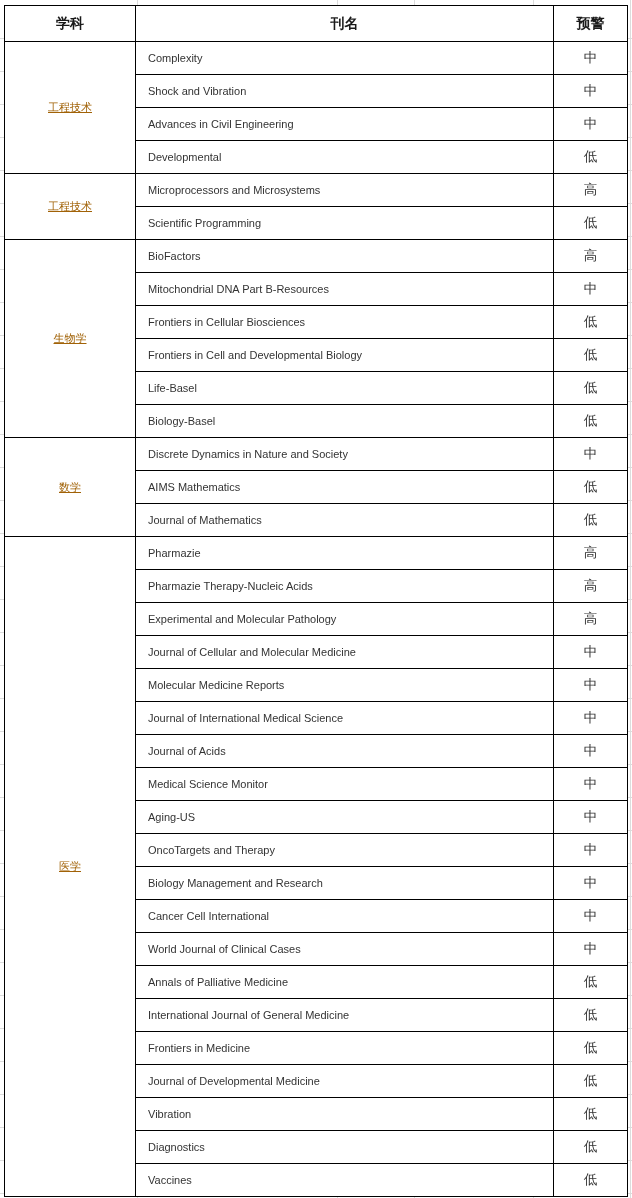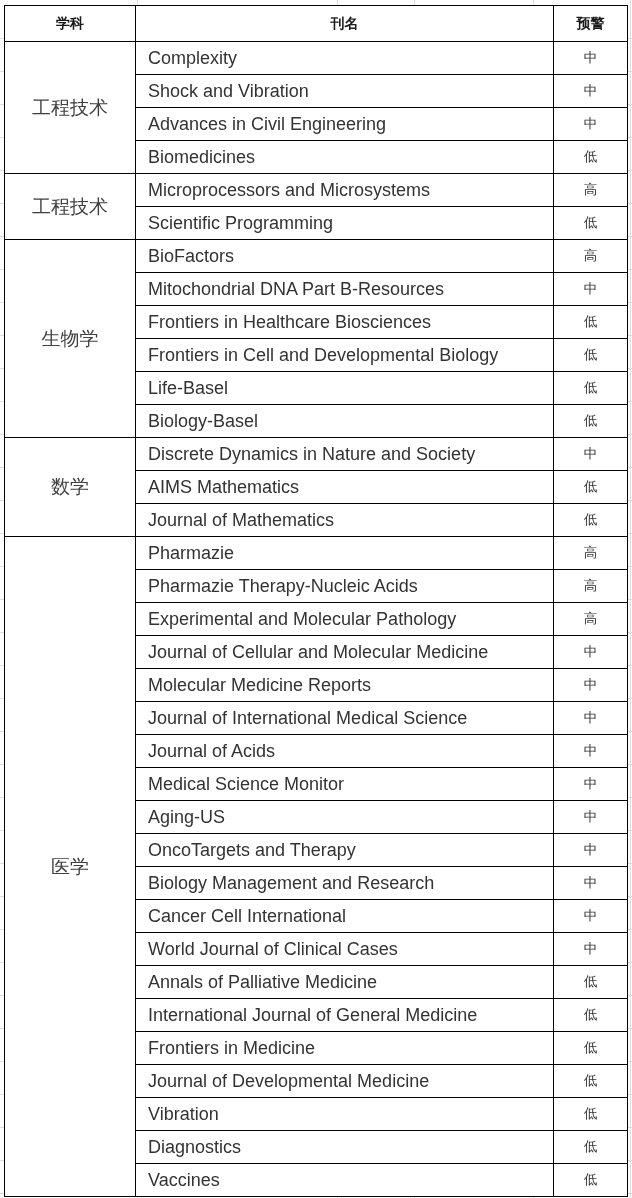--- a/index.html
+++ b/index.html
@@ -53,28 +53,29 @@
     color: #1a1a1a;
     text-align: center;
     vertical-align: middle;
   }
   .journal-table tbody tr {
     height: 33px;
   }
   td.subject-cell {
     text-align: center;
     vertical-align: middle;
-    font-size: 19px;
-    color: #404040;
+    font-size: 11px;
+    color: #a16207;
+    text-decoration: underline;
   }
   td.journal-cell {
     text-align: left;
     vertical-align: middle;
     padding-left: 12px;
-    font-size: 18px;
+    font-size: 11px;
     color: #333333;
   }
   td.warning-cell {
     text-align: center;
     vertical-align: middle;
     font-size: 13.5px;
     color: #333333;
   }
 </style>
 </head>
@@ -109,21 +110,21 @@
         </tr>
         <tr>
           <td class="journal-cell">Shock and Vibration</td>
           <td class="warning-cell">中</td>
         </tr>
         <tr>
           <td class="journal-cell">Advances in Civil Engineering</td>
           <td class="warning-cell">中</td>
         </tr>
         <tr>
-          <td class="journal-cell">Biomedicines</td>
+          <td class="journal-cell">Developmental</td>
           <td class="warning-cell">低</td>
         </tr>
         <tr>
           <td class="subject-cell" rowspan="2">工程技术</td>
           <td class="journal-cell">Microprocessors and Microsystems</td>
           <td class="warning-cell">高</td>
         </tr>
         <tr>
           <td class="journal-cell">Scientific Programming</td>
           <td class="warning-cell">低</td>
@@ -131,21 +132,21 @@
         <tr>
           <td class="subject-cell" rowspan="6">生物学</td>
           <td class="journal-cell">BioFactors</td>
           <td class="warning-cell">高</td>
         </tr>
         <tr>
           <td class="journal-cell">Mitochondrial DNA Part B-Resources</td>
           <td class="warning-cell">中</td>
         </tr>
         <tr>
-          <td class="journal-cell">Frontiers in Healthcare Biosciences</td>
+          <td class="journal-cell">Frontiers in Cellular Biosciences</td>
           <td class="warning-cell">低</td>
         </tr>
         <tr>
           <td class="journal-cell">Frontiers in Cell and Developmental Biology</td>
           <td class="warning-cell">低</td>
         </tr>
         <tr>
           <td class="journal-cell">Life-Basel</td>
           <td class="warning-cell">低</td>
         </tr>

